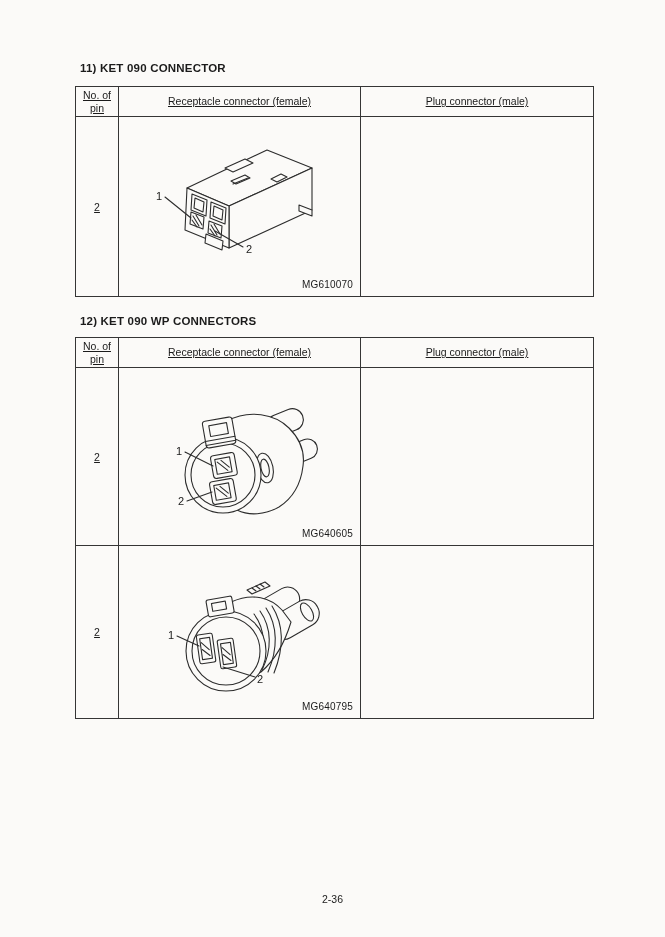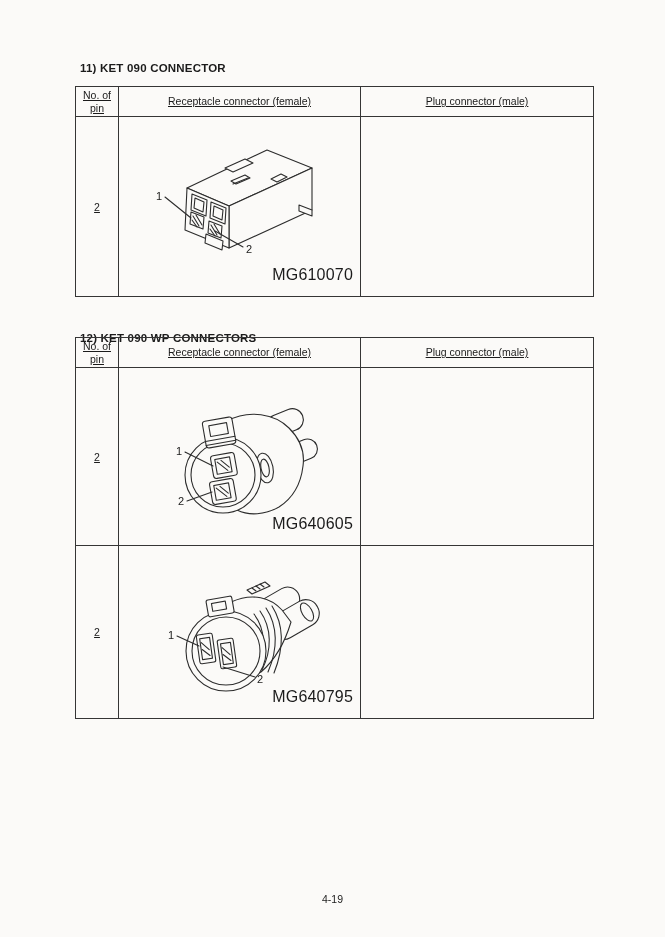--- a/index.html
+++ b/index.html
@@ -12,21 +12,21 @@
   .sheet {
     position:relative; width:665px; height:937px;
     background:#fbfaf8; overflow:hidden;
   }
   .section-title {
     position:absolute; left:80px;
     font-size:11.5px; font-weight:bold; letter-spacing:0.2px;
     white-space:nowrap;
   }
   #title-1 { top:62px; }
-  #title-2 { top:332px; }
+  #title-2 { top:315px; }
 
   table.conn {
     position:absolute; left:75px;
     border-collapse:collapse; table-layout:fixed;
     width:518px; background:transparent;text-decoration:underline;
   }
   #table-1 { top:86px; }
   #table-2 { top:337px; }
 
   table.conn th, table.conn td {
@@ -42,22 +42,22 @@
   }
   td.fig-cell { position:relative; }
   td.empty-cell { background:transparent; }
 
   .row-a td { height:180px; }
   .row-b td { height:178px; }
   .row-c td { height:173px; }
 
   svg.fig { position:absolute; left:0; top:0; display:block; }
   .fig-code {
-    position:absolute; right:7px; bottom:12px;
-    font-size:16px; letter-spacing:0.2px;
+    position:absolute; right:7px; bottom:6px;
+    font-size:10px; letter-spacing:0.2px;
   }
   svg text {
     font-size:11px; fill:#1b1b1b;
     font-family:"Liberation Sans", sans-serif;
   }
   .page-num {
     position:absolute; left:0; right:0; top:893px;
     text-align:center; font-size:10.5px;
   }
 </style>
@@ -251,15 +251,15 @@
             <text x="52" y="93" text-anchor="middle">1</text>
             <text x="141" y="137" text-anchor="middle">2</text>
           </svg>
           <div class="fig-code">MG640795</div>
         </td>
         <td class="empty-cell"></td>
       </tr>
     </tbody>
   </table>
 
-  <div class="page-num">4-19</div>
+  <div class="page-num">2-36</div>
 
 </div>
 
 </body></html>

